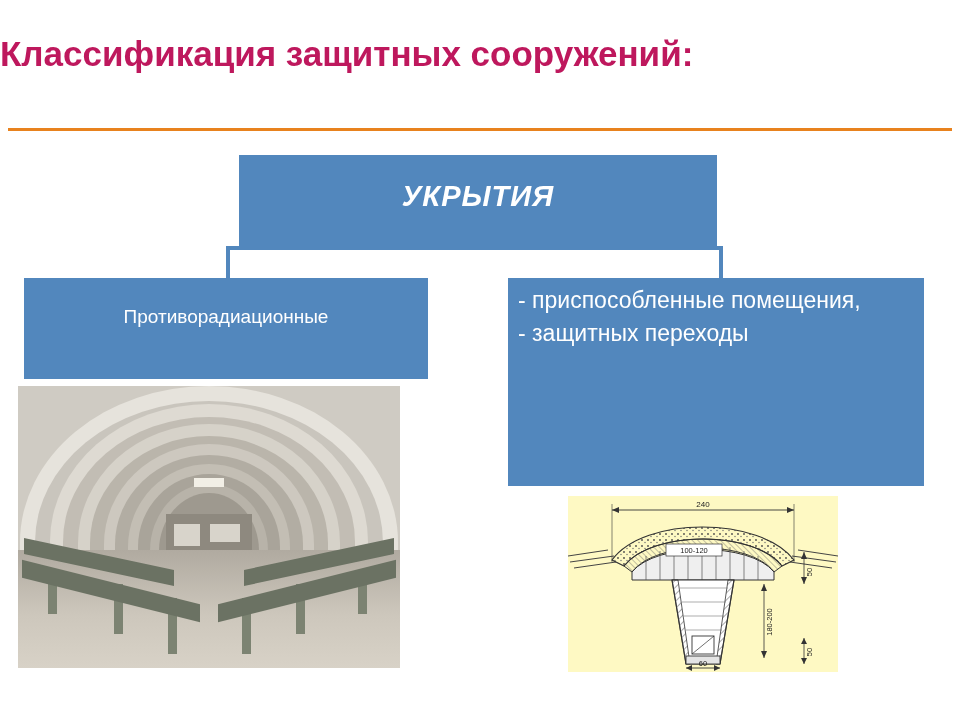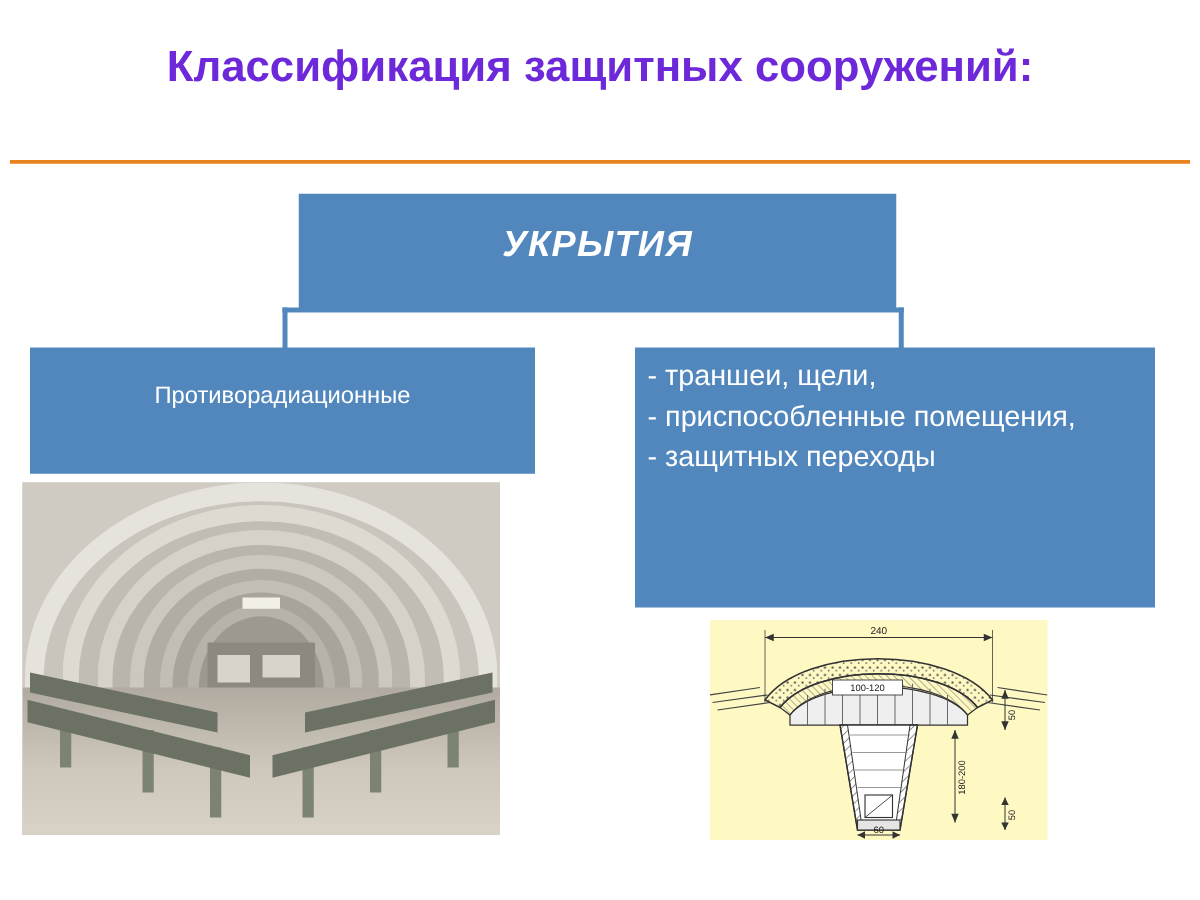--- a/index.html
+++ b/index.html
@@ -19,24 +19,24 @@
     left: 0; top: 0;
     width: 960px;
     height: 720px;
   }
   
   .title {
     position: absolute;
     left: 0;
     top: 34px;
     width: 960px;
-    text-align: center;
+    text-align: left;
     font-size: 35px;
     font-weight: bold;
-    color: #6d28d9;
+    color: #be185d;
     letter-spacing: 0px;
   }
   .title-rule {
     position: absolute;
     left: 8px;
     top: 128px;
     width: 944px;
     height: 3px;
     background: #e8821e;
   }
@@ -209,21 +209,20 @@
   <div class="box" id="box-ukrytiya">
     <div class="box-title">УКРЫТИЯ</div>
   </div>
 
   <div class="box" id="box-protivo">
     <div class="box-title">Противорадиационные</div>
   </div>
 
   <div class="box" id="box-prostie">
     <ul class="bullets">
-      <li>- траншеи, щели,</li>
       <li>- приспособленные помещения,</li>
       <li>- защитных переходы</li>
     </ul>
   </div>
 
   <div class="photo">
     <div class="sky"></div>
     <div class="ring r1"></div>
     <div class="ring r2"></div>
     <div class="ring r3"></div>

